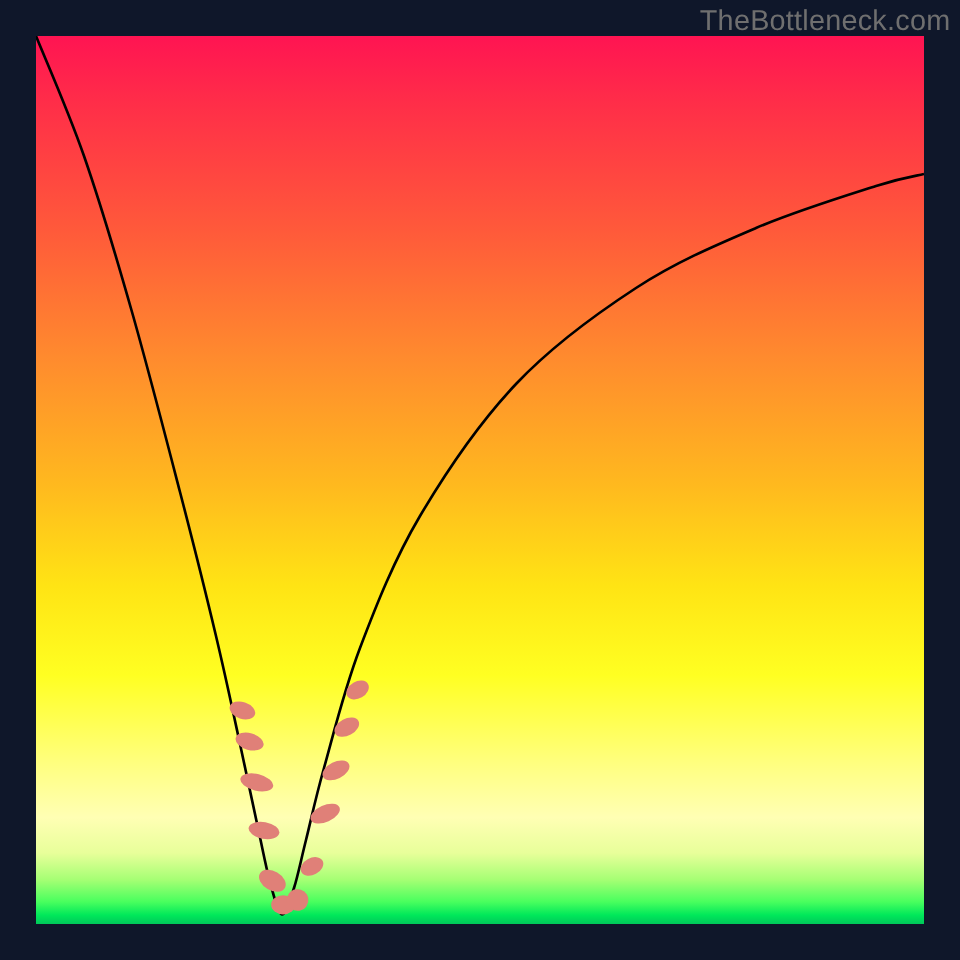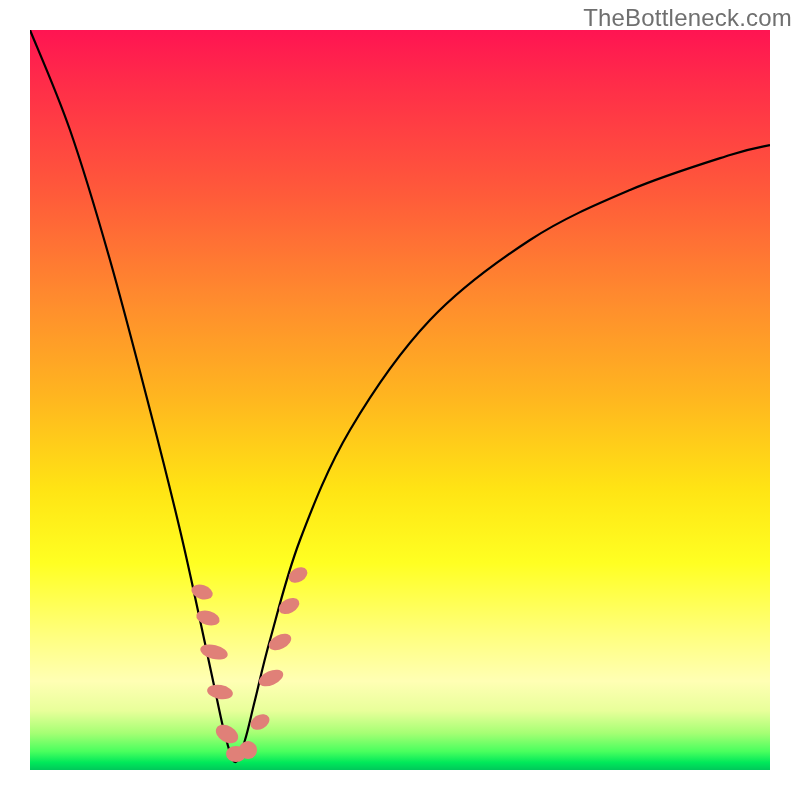--- a/index.html
+++ b/index.html
@@ -7,21 +7,21 @@
     padding: 0;
     width: 800px;
     height: 800px;
     overflow: hidden;
     background: #000;
     font-family: Arial, Helvetica, sans-serif;
   }
   .frame {
     position: absolute;
     inset: 0;
-    background: #ffffff;
+    background: #0f172a;
   }
   .plot-area {
     position: absolute;
     left: 30px;
     top: 30px;
     width: 740px;
     height: 740px;
     overflow: hidden;
   }
   .gradient-bg {

